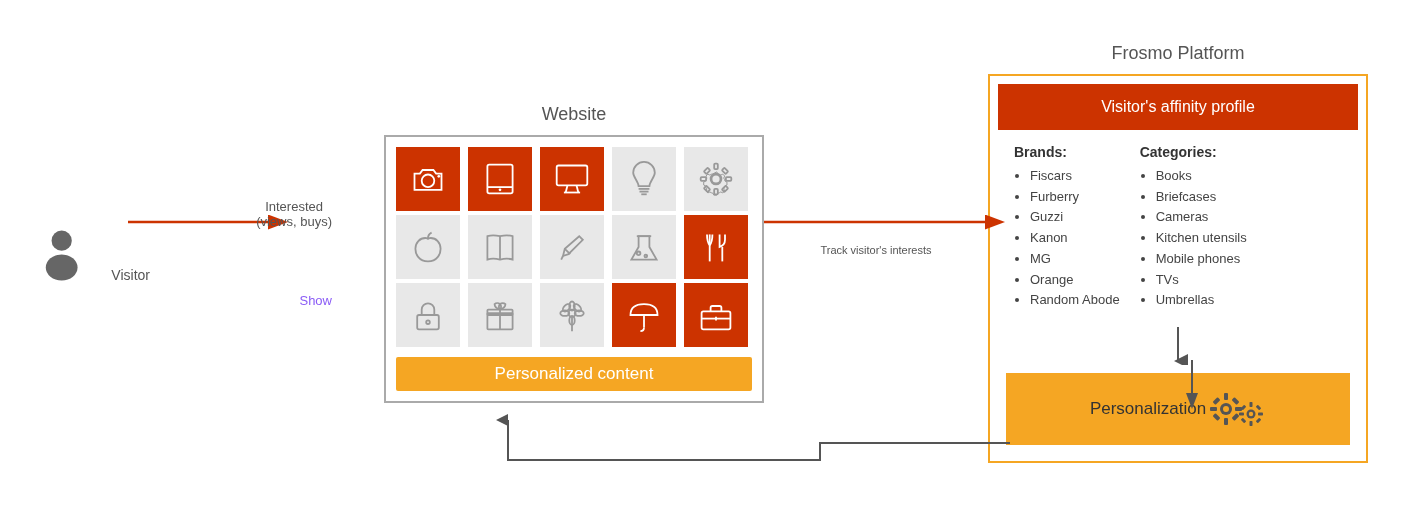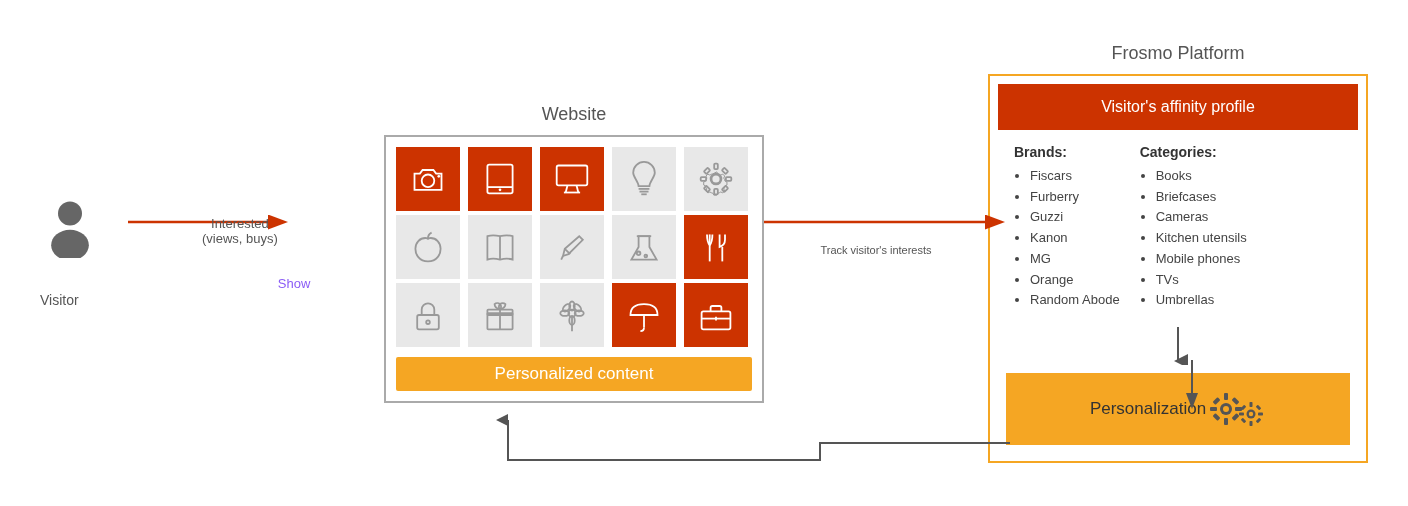--- a/index.html
+++ b/index.html
@@ -18,43 +18,44 @@
       position: relative;
       display: flex;
       align-items: center;
       justify-content: space-between;
       padding: 20px 40px;
     }
 
     
     .visitor-section {
       display: flex;
-      flex-direction: column;
-      align-items: flex-start;
+      flex-direction: row;
+      align-items: flex-end;
       position: relative;
       width: 110px;
       flex-shrink: 0;
       gap: 28px;
     }
 
     .visitor-avatar {
       width: 60px;
       height: 60px;
     }
 
     .visitor-label {
       font-size: 14px;
       color: #555;
       margin-top: 6px;
     }
 
     
     .arrow-section-left {
       display: flex;
-      align-items: flex-start;
+      flex-direction: column;
+      align-items: flex-end;
       position: relative;
       width: 130px;
       flex-shrink: 0;
     }
 
     .interested-label {
       font-size: 13px;
       color: #555;
       text-align: center;
       margin-bottom: 4px;

